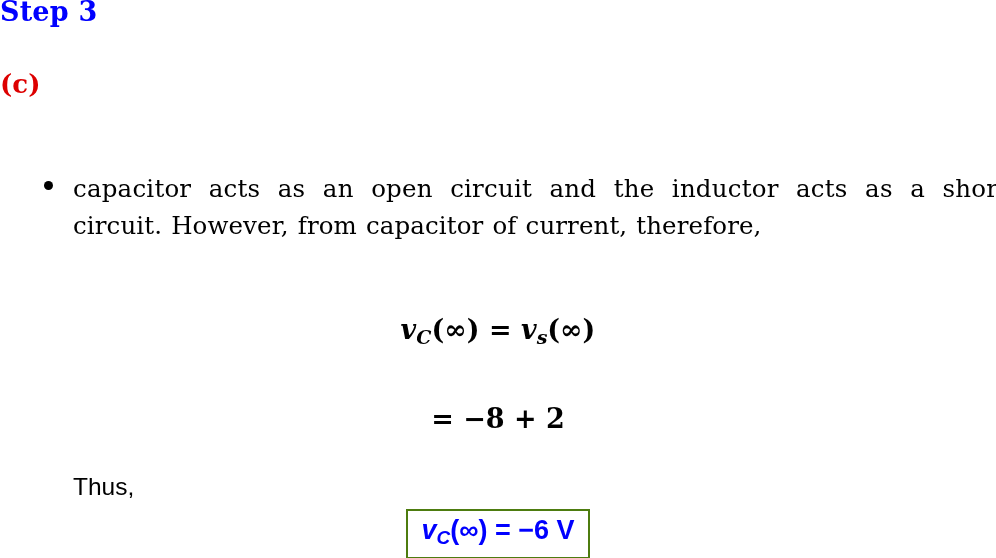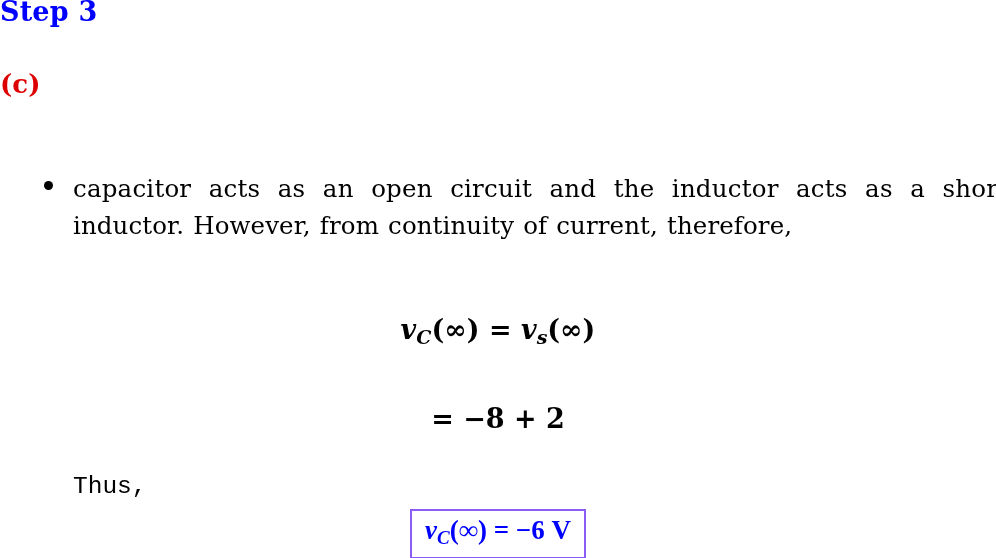--- a/index.html
+++ b/index.html
@@ -108,38 +108,38 @@
     vertical-align: -0.28em;
     font-style: italic;
   }
 
   
   .thus-text {
     position: absolute;
     left: 73px;
     top: 473px;
     font-size: 24.5px;
-    font-family: Liberation Mono, monospace;
+    font-family: Liberation Sans, sans-serif;
     white-space: nowrap;
   }
 
   
   .answer-box-wrap {
     position: absolute;
     left: 0px;
     right: 0px;
     top: 509px;
     text-align: center;
   }
   .answer-box {
     display: inline-block;
-    border: 2px solid #8b5cf6;
+    border: 2px solid #4d7c0f;
     padding: 4px 13px 7px 13px;
     color: #0000ff;
-    font-family: Liberation Serif, serif;
+    font-family: Liberation Sans, sans-serif;
     font-weight: bold;
     font-style: italic;
     font-size: 27px;
     white-space: nowrap;
     line-height: 1.18;
     background: #ffffff;
   }
 </style>
 </head>
 <body>
@@ -148,21 +148,21 @@
 
 <div class="part-label">(c)</div>
 
 <div class="bullet-block">
   <span class="bullet-marker"></span>
   <div class="bullet-body">
 
 
     <div class="para-line line-2">capacitor acts as an open circuit and the inductor acts as a short</div>
 
-    <div class="para-line line-3">inductor. However, from continuity of current, therefore,</div>
+    <div class="para-line line-3">circuit. However, from capacitor of current, therefore,</div>
   </div>
 </div>
 
 <div class="eq-display eq-1">
   <span>v</span><span class="eq-sub">C</span><span class="eq-upright">(∞)</span><span class="eq-upright"> = </span><span>v</span><span class="eq-sub">s</span><span class="eq-upright">(∞)</span>
 </div>
 
 <div class="eq-display eq-2 eq-upright">= −8 + 2</div>
 
 <div class="thus-text">Thus,</div>

